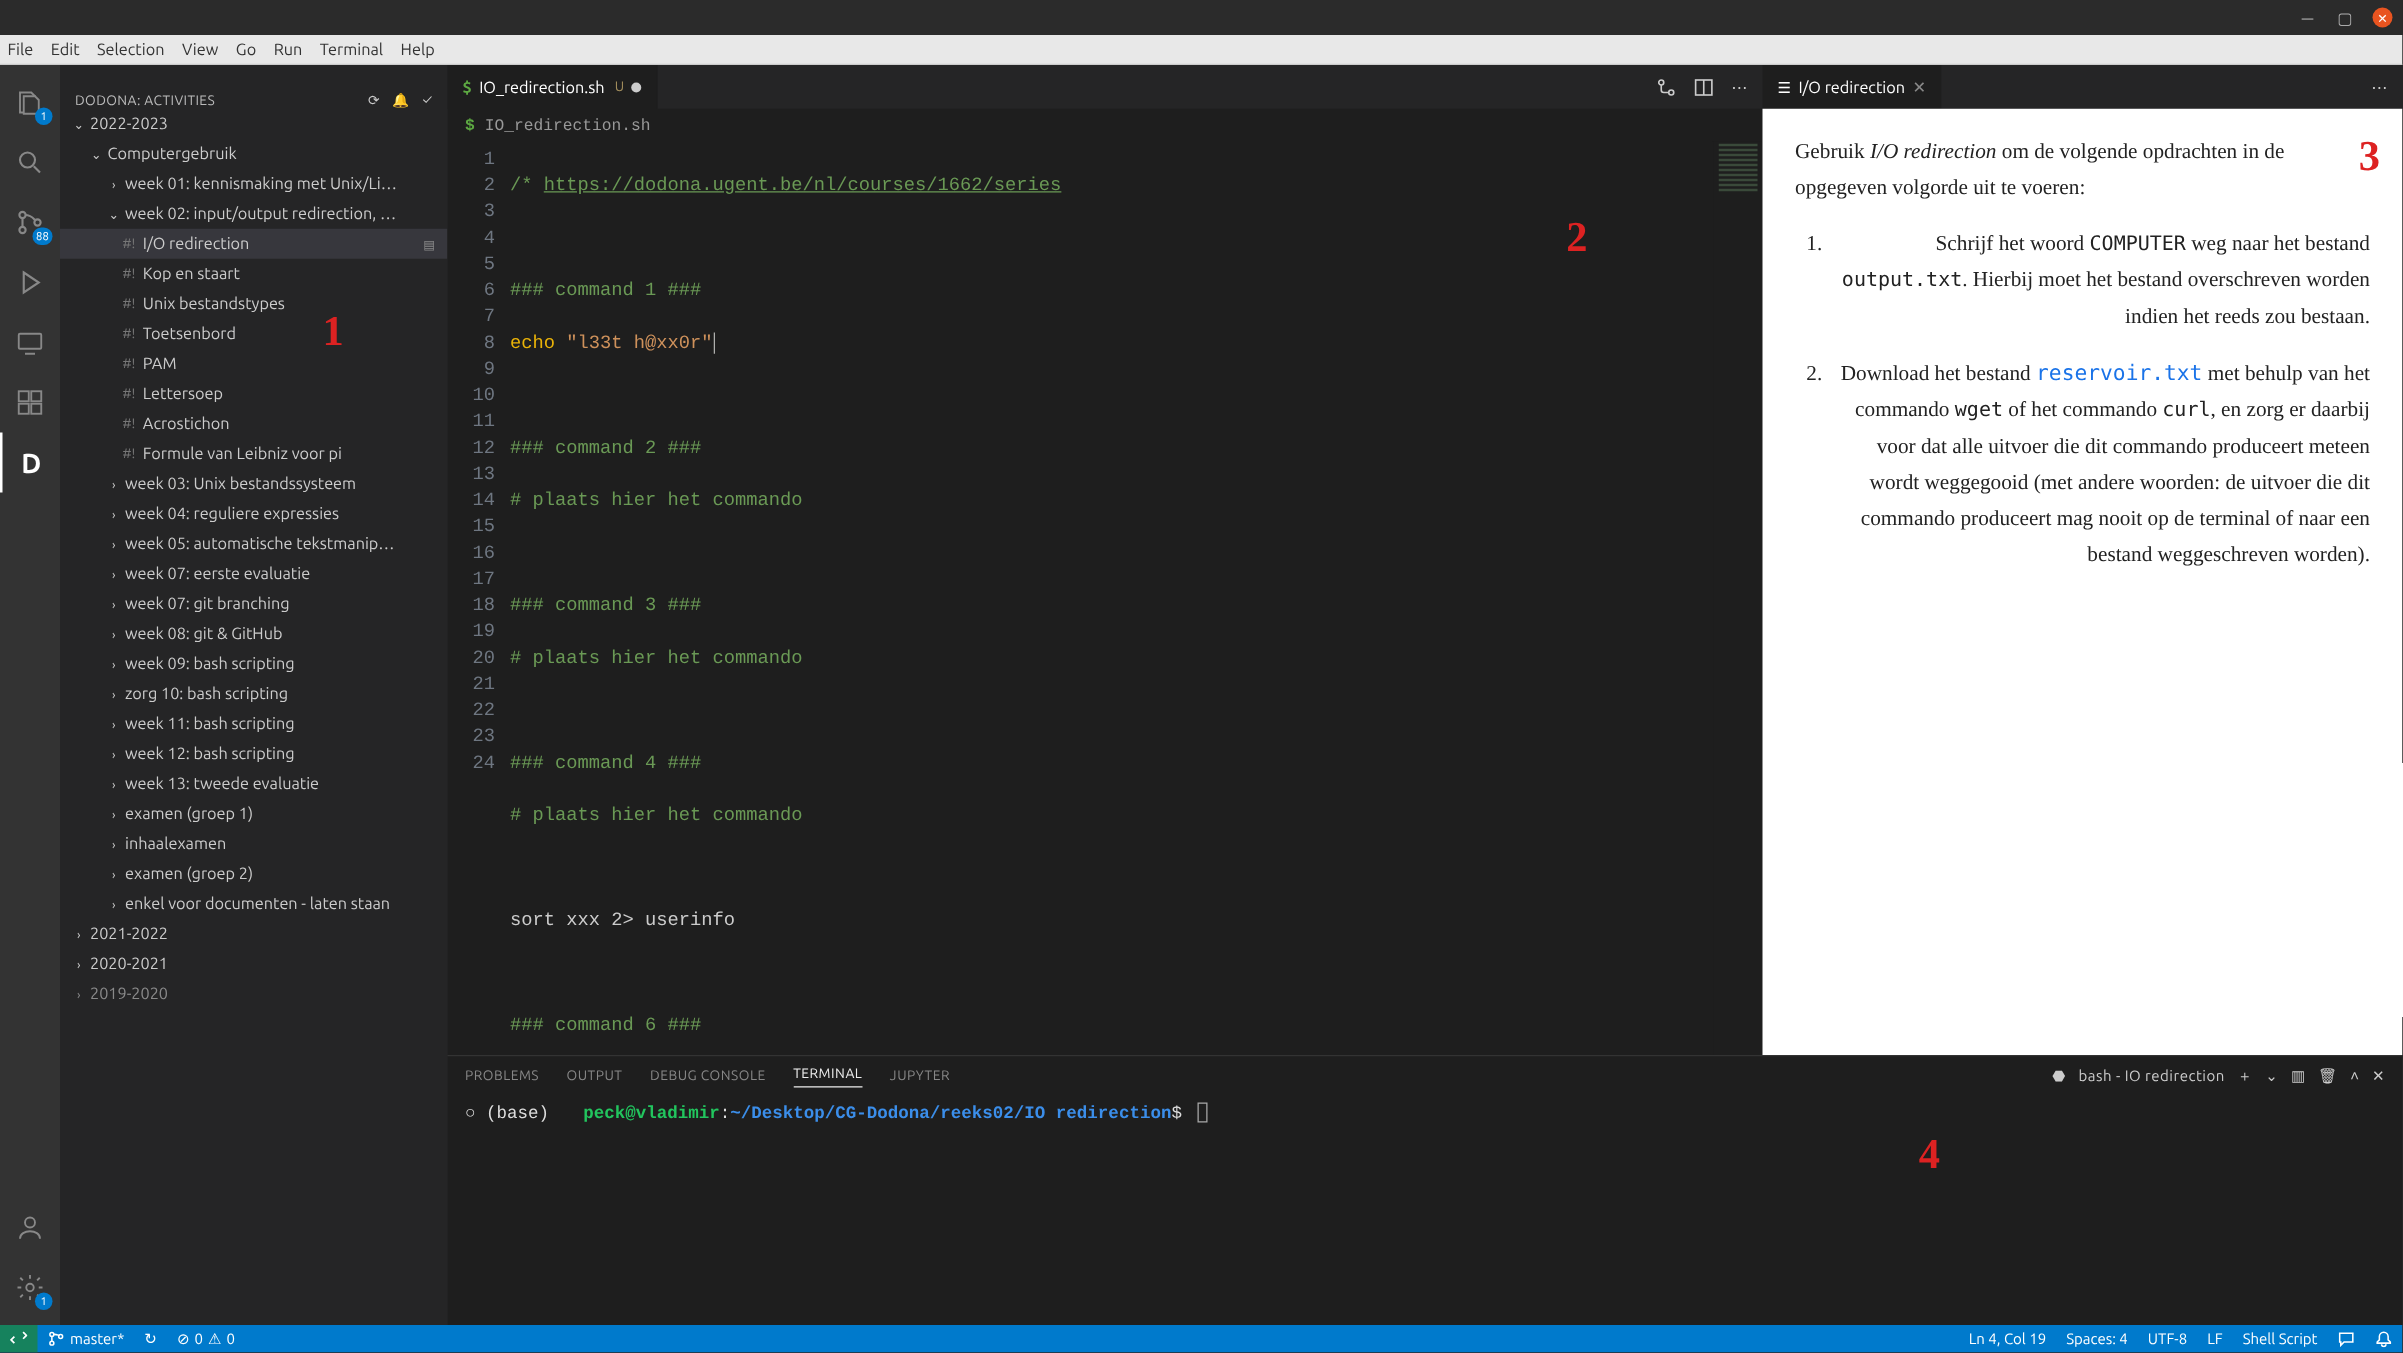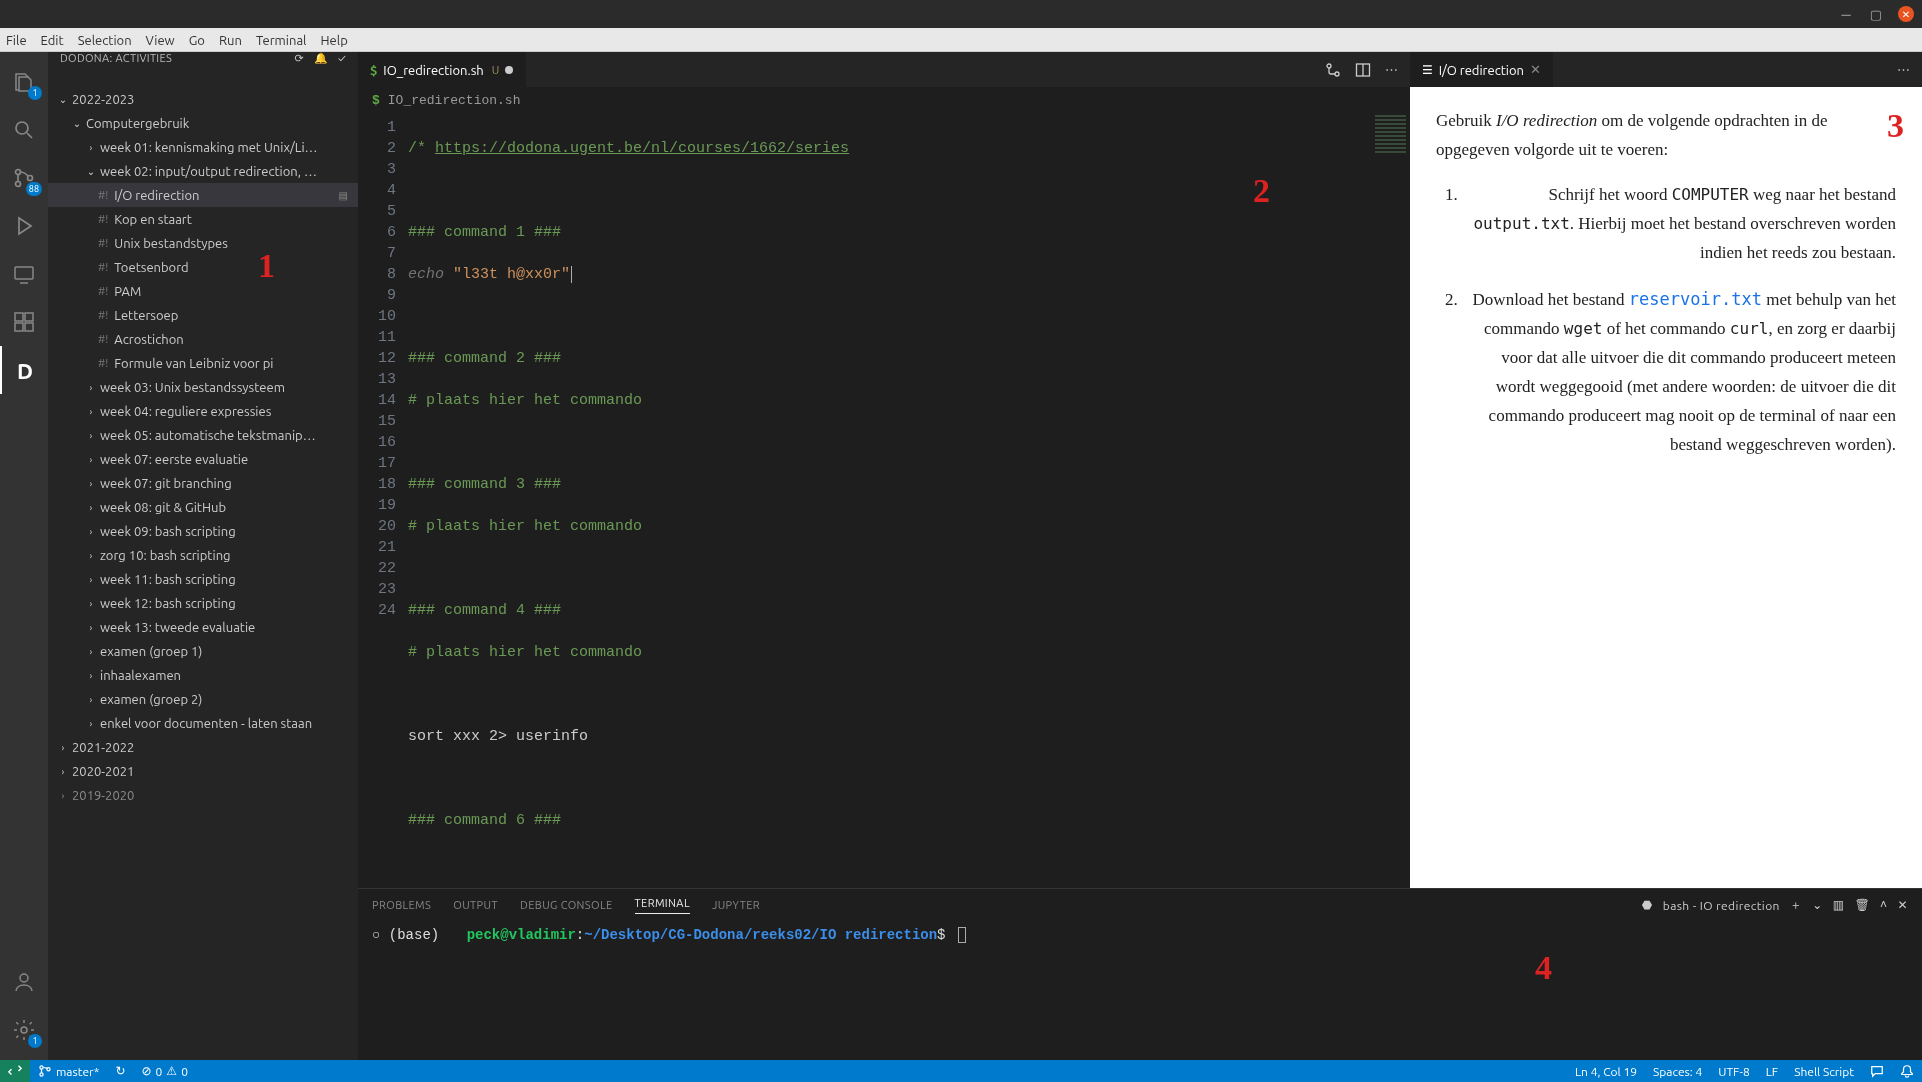--- a/index.html
+++ b/index.html
@@ -70,21 +70,21 @@
 
 .sidebar {
   width: 310px;
   background: #252526;
   display:flex;
   flex-direction:column;
   min-height:0;
 }
 .sidebar-header {
   height: 35px;
-  display:flex;align-items:flex-start;
+  display:flex;align-items:flex-end;
   padding:0 12px;
   text-transform:uppercase;
   color:#bbb;
   font-size:11px;
   letter-spacing:0.3px;
 }
 .sidebar-header .actions { margin-left:auto; display:flex; gap:10px; color:#ccc;}
 .tree { flex:1; overflow:auto; font-size:13px;}
 .tree-row { display:flex;align-items:center;height:24px;padding-left:8px;color:#ccc;white-space:nowrap;overflow:hidden;text-overflow:ellipsis;}
 .tree-row.selected { background:#37373d;}
@@ -112,41 +112,41 @@
 
 .editor-row { flex:1; display:flex; min-height:0; min-width:0;}
 .editor-pane { flex:1; display:flex; flex-direction:column; background:#1e1e1e; min-width:0; position:relative;}
 .breadcrumb { height:26px;display:flex;align-items:center;padding:0 14px;gap:8px;color:#999;}
 .breadcrumb .dollar { color:#5da942;font-weight:bold;}
 .editor-body { flex:1; display:flex; overflow:hidden; font-size:15px;}
 .gutter { width:50px;text-align:right;color:#6e7681;padding:4px 12px 4px 0;line-height:21px;}
 .code { flex:1; padding:4px 0; line-height:21px; white-space:pre; overflow:hidden;}
 .code .cmt { color:#6a9955;}
 .code .str { color:#ce915b;}
-.code .kw  { color:#737373;font-style:italic;}
+.code .kw  { color:#eab308;}
 .code .link{ color:#6a9955; text-decoration:underline;}
 .minimap { width:40px;background:#1e1e1e;border-left:1px solid #1e1e1e;position:relative;}
 .minimap .m-line{height:2px;background:#3a4a3a;margin:2px 4px;}
 
 
 .preview-pane { width:512px; display:flex; flex-direction:column; background:#1e1e1e;}
 .preview-tabbar { height:35px;display:flex;align-items:center;background:#252526;}
 .preview-tab { display:flex;align-items:center;gap:6px;padding:0 12px;height:100%;background:#1e1e1e;color:#fff;}
 .preview-tab .close { color:#888;cursor:pointer;}
 .preview-tabbar .more { margin-left:auto;padding:0 12px;color:#ccc;}
 .preview-body { flex:1; background:#fff; color:#222; padding:20px 26px; font-family: Georgia, "Times New Roman", serif; font-size:17px; line-height:1.7; overflow:auto; position:relative;}
 .preview-body ol { margin-top:16px; padding-left:26px;}
 .preview-body li { margin-bottom:18px;text-align:right;}
 .preview-body code, .preview-body .monocode { font-family:"Consolas",monospace; font-size:16px;}
 .preview-body em { font-style:italic;}
 .preview-body a.code-link { font-family:"Consolas",monospace; color:#1a73e8; text-decoration:none;}
 
 
 .panel {
-  height: 172px;
+  height: 216px;
   background:#1e1e1e;
   display:flex;flex-direction:column;
   border-top:1px solid #333;
   position:relative;
 }
 .panel-tabs { height:32px;display:flex;align-items:center;gap:22px;padding:0 14px;color:#888;font-size:11px;letter-spacing:0.4px;}
 .panel-tabs .ptab { text-transform:uppercase; cursor:pointer;}
 .panel-tabs .ptab.active { color:#eee;border-bottom:1px solid #eee;padding-bottom:4px;}
 .panel-right { margin-left:auto;display:flex;align-items:center;gap:10px;color:#ccc;font-size:12px;text-transform:none;}
 .term-body { flex:1;padding:4px 14px;font-size:14px;line-height:20px;}

